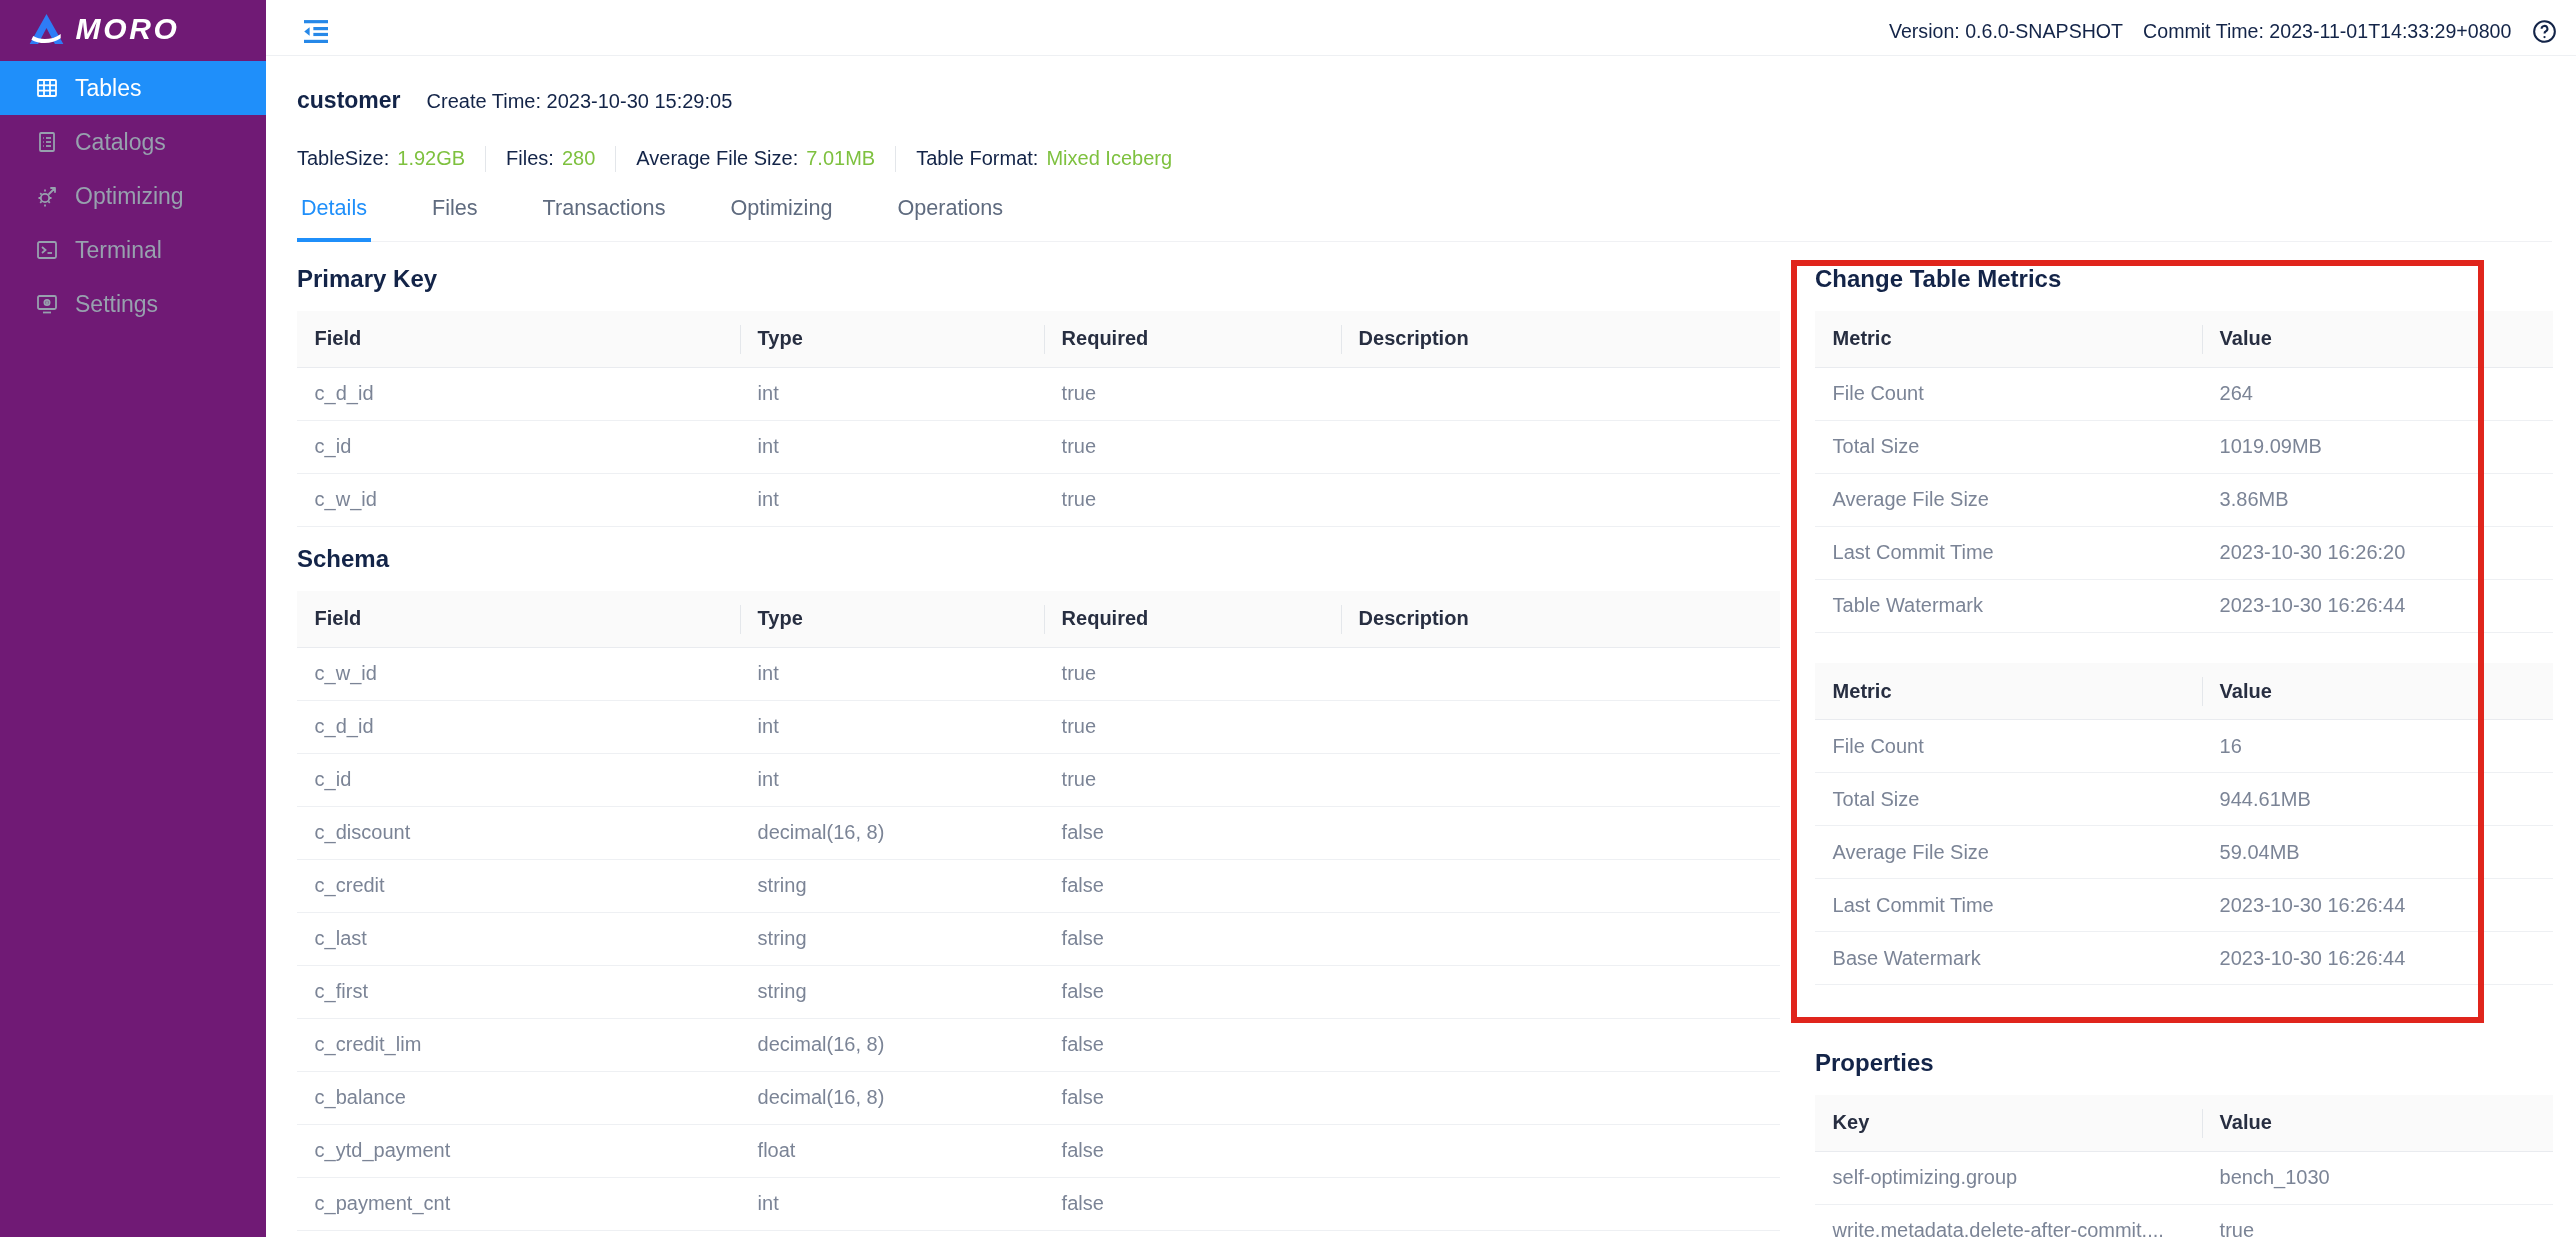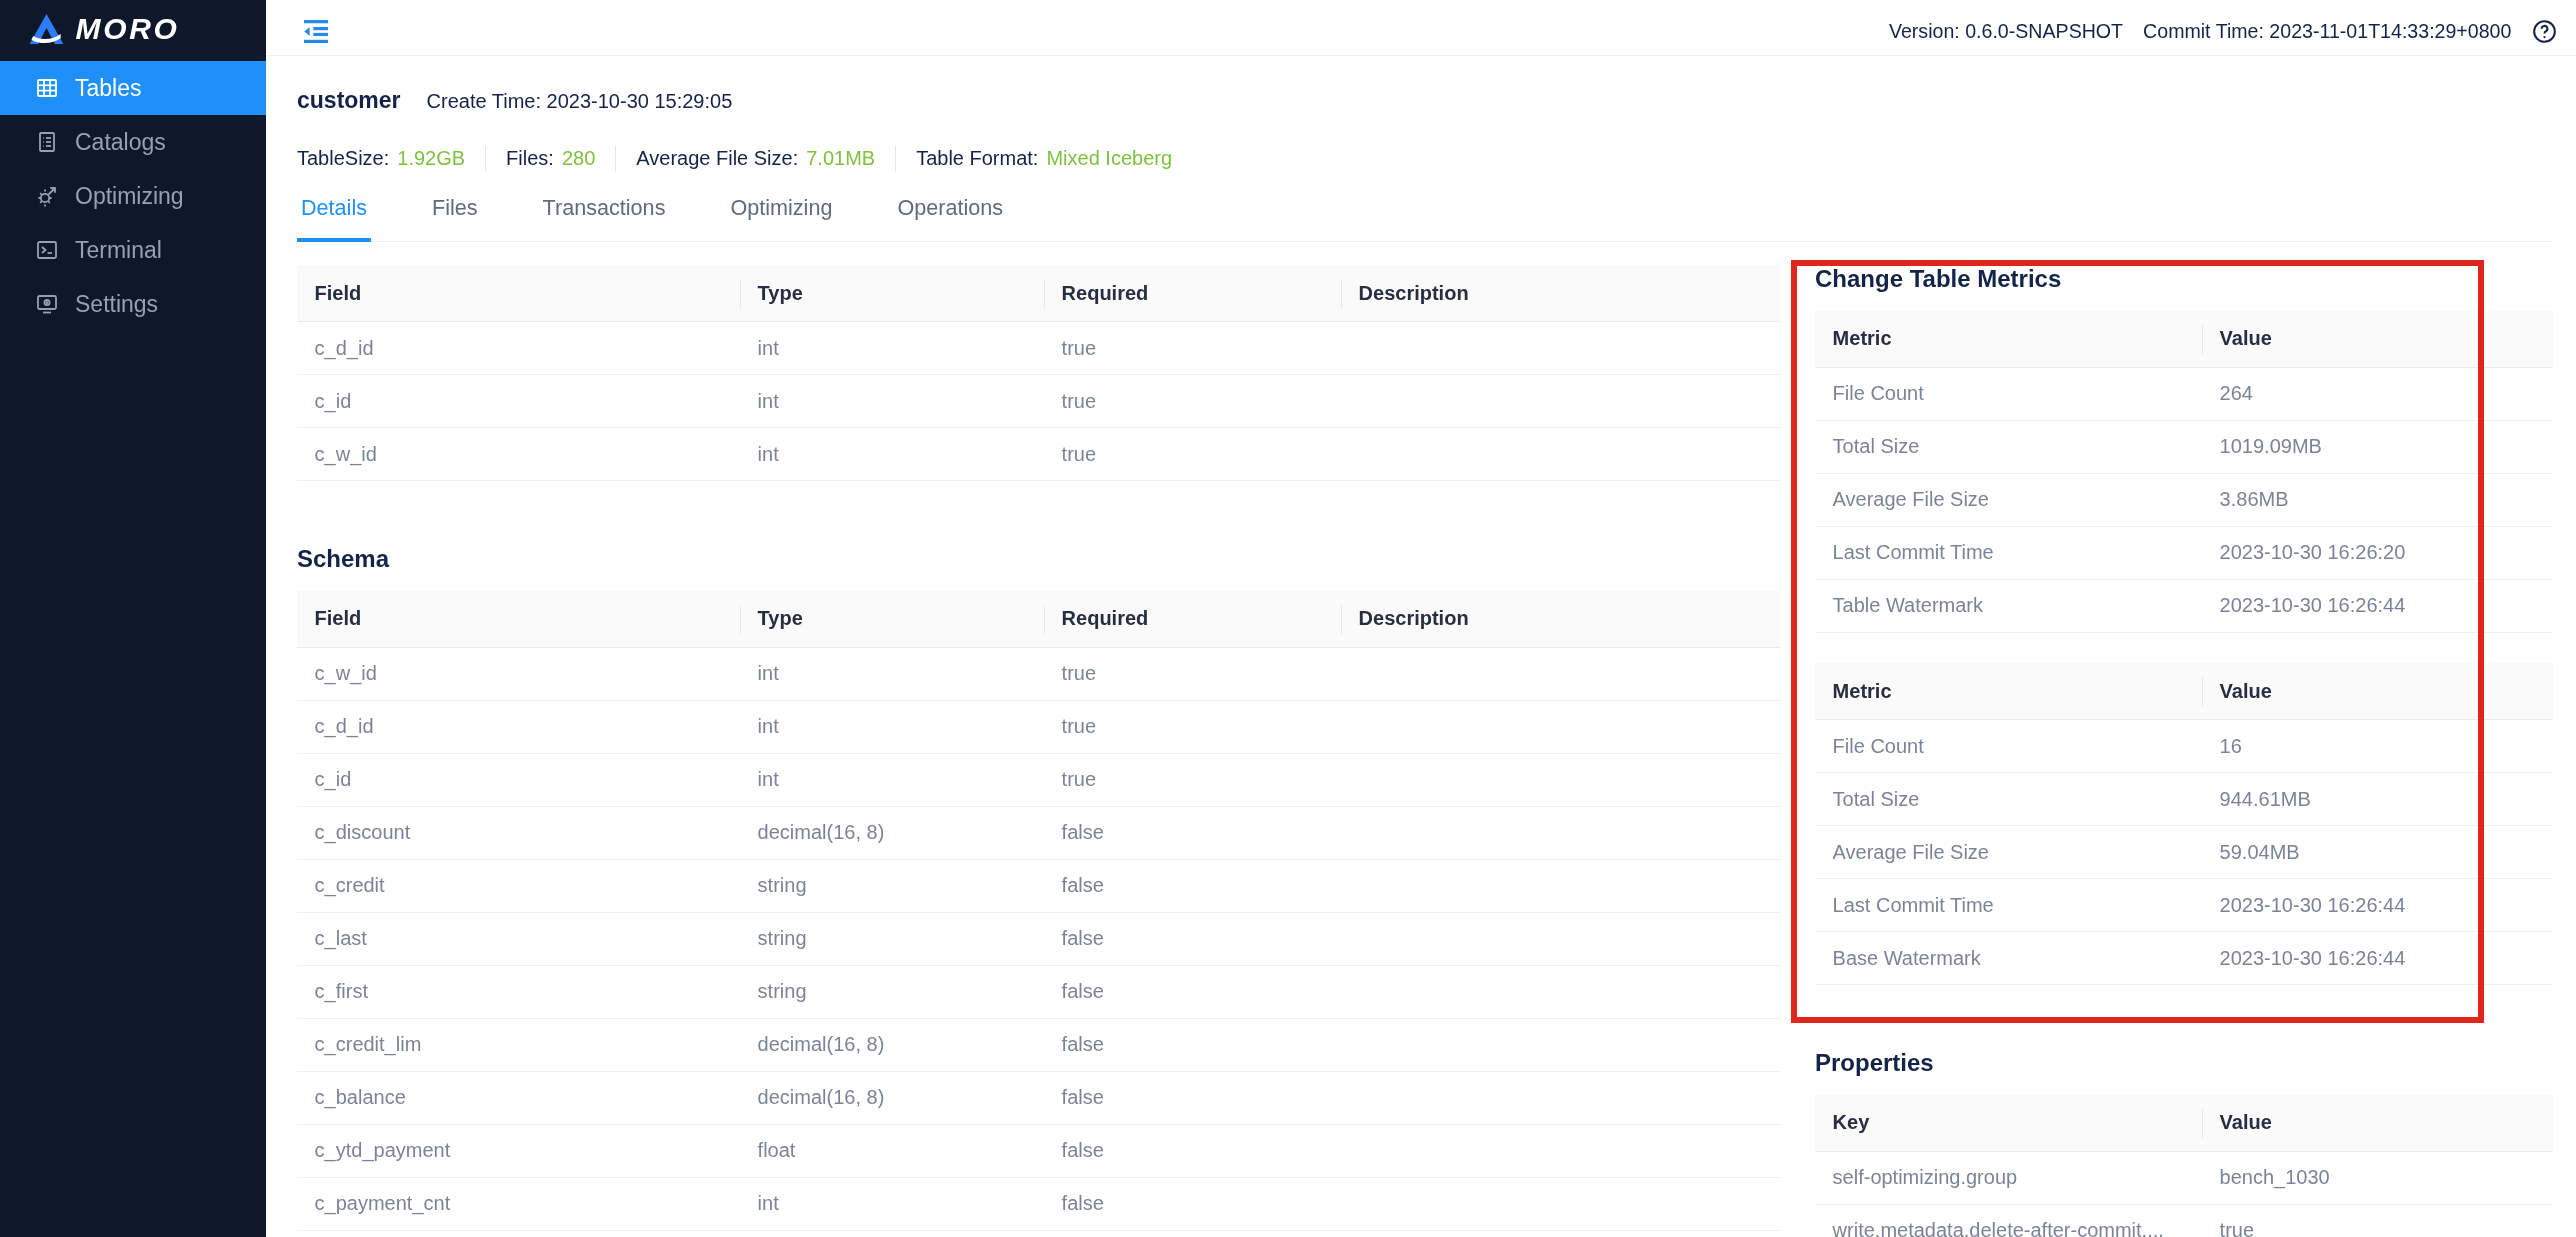--- a/index.html
+++ b/index.html
@@ -2,21 +2,21 @@
 <html style="font-size:10.8px"><head>
 <meta charset="utf-8">
 <style>
   * { margin:0; padding:0; box-sizing:border-box; }
   html,body { width:2576px; height:1237px; }
   body {
     position:relative; overflow:hidden; background:#ffffff;
     font-family:"Liberation Sans", sans-serif; color:#132448;
   }
   
-  .sidebar { position:absolute; left:0; top:0; width:266px; height:1237px; background:#0f172a; z-index:5; }
+  .sidebar { position:absolute; left:0; top:0; width:266px; height:1237px; background:#701a75; z-index:5; }
   .logo { position:absolute; left:27px; top:12px; display:flex; align-items:center; gap:9.5px; cursor:pointer; }
   .logo-a { width:39px; height:32px; }
   .logo-text { color:#ffffff; font-style:italic; font-weight:800; font-size:30px; letter-spacing:2.7px; }
   .menu { position:absolute; top:61px; left:0; right:0; }
   .menu-item { height:54px; display:flex; align-items:center; padding-left:35px; gap:16px;
                color:#97a1ae; font-size:23px; cursor:pointer; }
   .menu-item svg { width:24px; height:24px; flex:none; }
   .menu-item.active { background:#1f8ffa; color:#ffffff; }
   
   .topbar { position:absolute; left:266px; top:0; width:2310px; height:56px; background:#fff;
@@ -171,20 +171,21 @@
 
 <nav class="tabs">
   <div class="tab active">Details</div>
   <div class="tab">Files</div>
   <div class="tab">Transactions</div>
   <div class="tab">Optimizing</div>
   <div class="tab">Operations</div>
 </nav>
 
 <section class="section sec-pk">
+  <h3>Primary Key</h3>
   <div class="tbl-header">
     <div class="hcell c0">Field</div>
     <div class="hcell c1">Type</div>
     <div class="hcell c2">Required</div>
     <div class="hcell c3">Description</div>
   </div>
   <div>
 
       <div class="tbl-row">
         <div class="cell c0">c_d_id</div>

